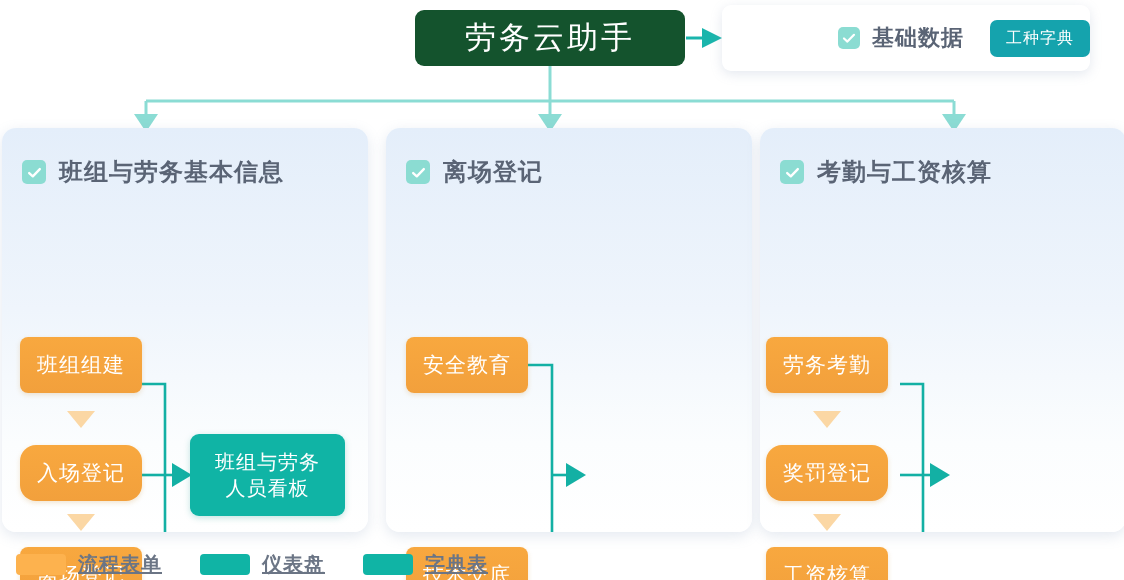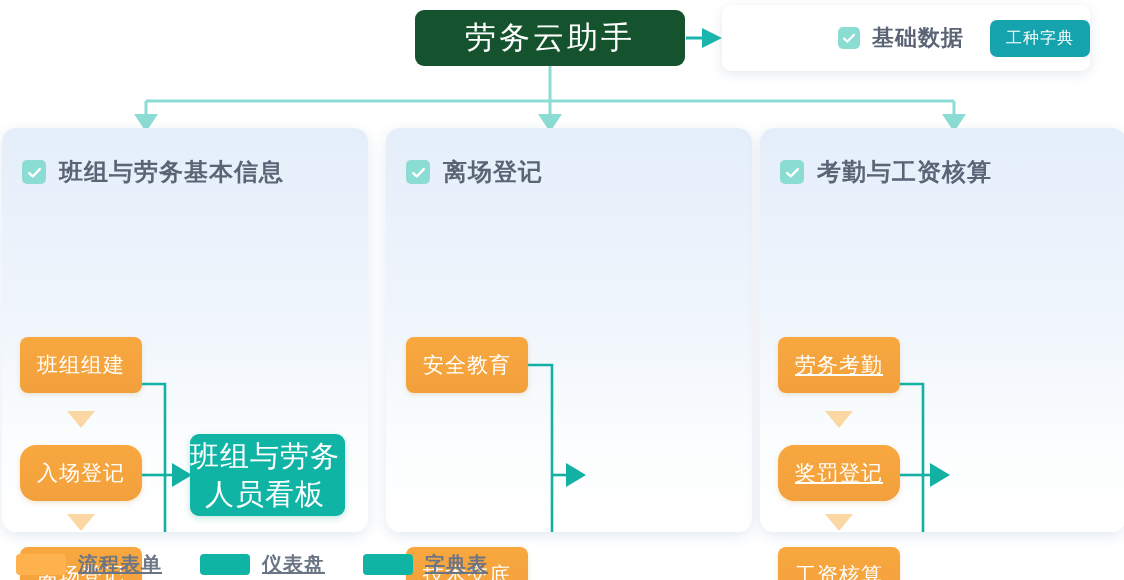--- a/index.html
+++ b/index.html
@@ -132,21 +132,21 @@
     display: flex;
     align-items: center;
     justify-content: center;
     box-shadow: 0 2px 5px rgba(200,140,50,0.22);
   }
   .pbox.r1 { top: 209px; }
   .pbox.r2 { top: 317px; border-radius: 16px; }
   .pbox.r3 { top: 419px; }
   #panel-1 .pbox, #panel-1 .tri { left: 18px; }
   #panel-2 .pbox, #panel-2 .tri { left: 20px; }
-  #panel-3 .pbox, #panel-3 .tri { left: 18px; text-decoration: underline; }
+  #panel-3 .pbox, #panel-3 .tri { left: 6px; }
 
   
   .tri {
     position: absolute;
     width: 122px;
     height: 30px;
     display: flex;
     align-items: center;
     justify-content: center;
   }
@@ -161,22 +161,23 @@
   }
 
   
   .dbox {
     position: absolute;
     border-radius: 9px;
     background: #10B4A5;
     color: #ffffff;
     display: flex;
     align-items: center;
+    justify-content: center;
     text-align: center;
-    font-size: 29px;
+    font-size: 20px;
     line-height: 1.32;
     letter-spacing: 1px;
     box-shadow: 0 2px 6px rgba(20,150,140,0.25);
   }
   #dash-1 { left: 188px; top: 306px; width: 155px; height: 82px; }
   #dash-2 { left: 584px; top: 306px; width: 134px; height: 82px; }
 
   
   .bracket { position: absolute; left: 0; top: 0; width: 366px; height: 404px; pointer-events: none; }
 

